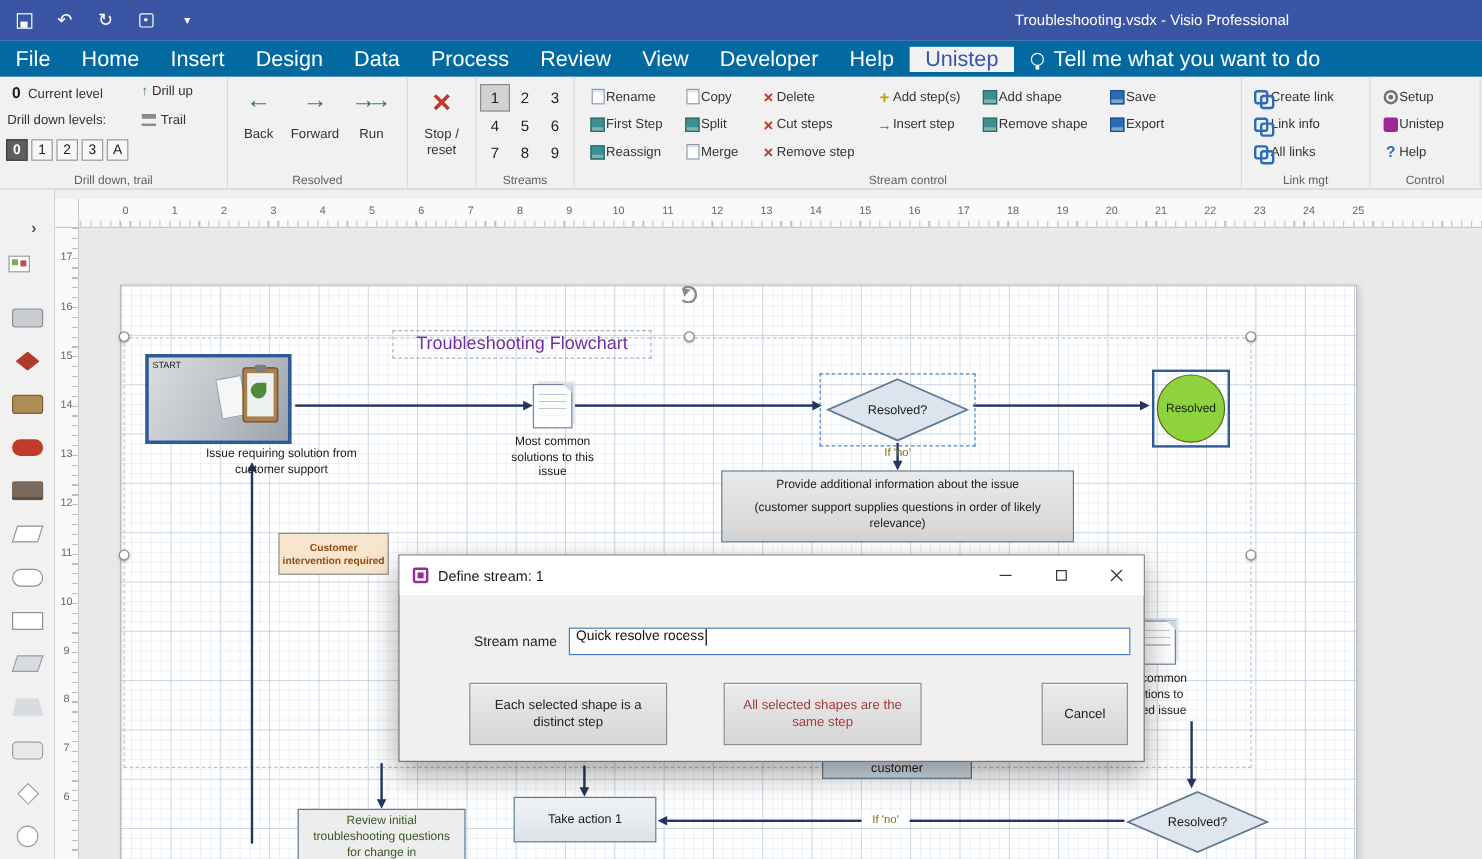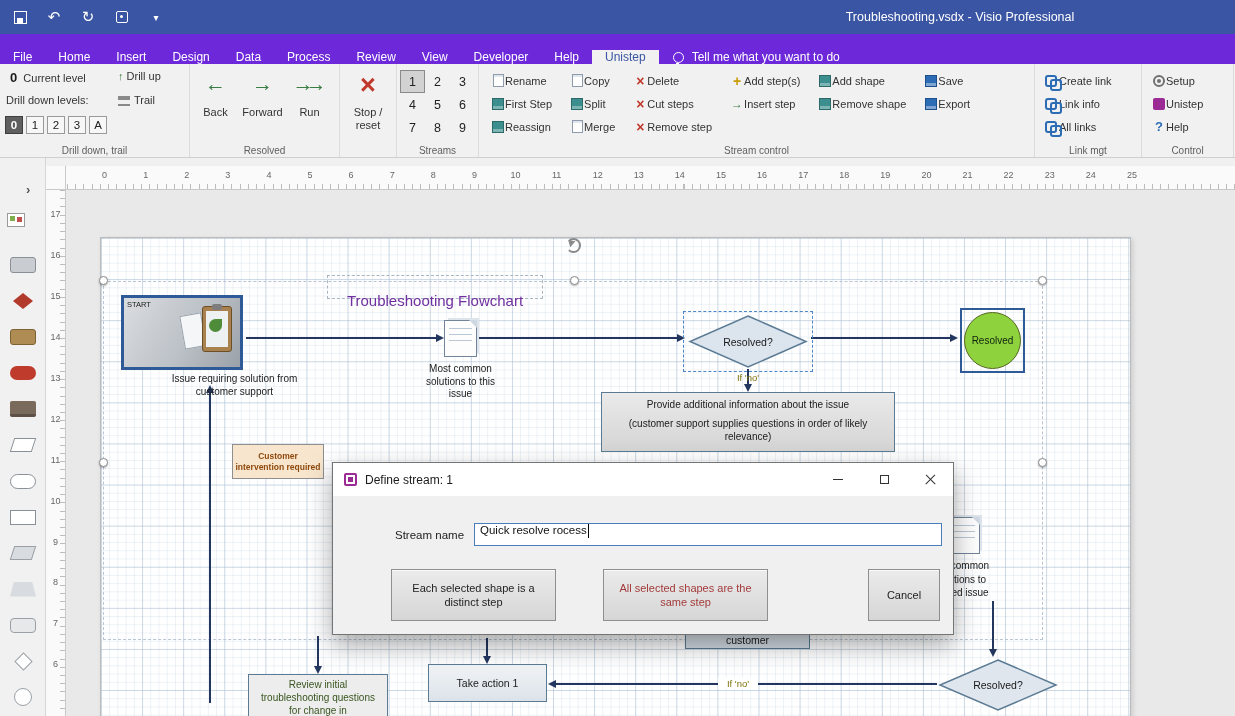--- a/index.html
+++ b/index.html
@@ -14,21 +14,21 @@
   .ic-save{width:13px;height:13px;border:1.5px solid #fff;position:relative;}
   .ic-save::after{content:'';position:absolute;left:2px;bottom:0;width:6px;height:5px;background:#fff;}
   .ic-undo::before{content:'↶';font-size:15px;color:#fff;}
   .ic-redo::before{content:'↻';font-size:15px;color:#fff;}
   .ic-touch{width:12px;height:12px;border:1.5px solid #fff;border-radius:2px;position:relative;}
   .ic-touch::after{content:'';position:absolute;left:3px;top:3px;width:3px;height:3px;background:#fff;border-radius:50%;}
   .ic-chev::before{content:'▾';font-size:10px;color:#fff;}
   .win-title{position:absolute;left:740px;width:440px;text-align:center;font-size:12.5px;color:#fff;white-space:nowrap;}
 
   
-  .tabsrow{position:absolute;top:34px;left:0;width:100%;height:30px;background:#6d28d9;display:flex;align-items:flex-end;color:#fff;font-size:12px;}
+  .tabsrow{position:absolute;top:34px;left:0;width:100%;height:30px;background:#0369a1;display:flex;align-items:center;color:#fff;font-size:18px;}
   .tab{padding:0 13px;display:flex;align-items:center;white-space:nowrap;cursor:default;}
   .tab.active{background:#f1f1f1;color:#3a55a4;}
   .tellme{display:flex;align-items:center;gap:8px;margin-left:14px;white-space:nowrap;}
   .bulb{width:11px;height:11px;border:1.5px solid #fff;border-radius:50%;position:relative;flex:none;}
   .bulb::after{content:'';position:absolute;left:2.5px;bottom:-4px;width:3px;height:3px;background:#fff;}
 
   
   .ribbon{position:absolute;top:64px;left:0;width:100%;height:94px;background:#f1f1f1;border-bottom:1px solid #cfcfcf;display:flex;}
   .rgroup{position:relative;height:100%;border-right:1px solid #dcdcdc;flex:none;}
   .glabel{position:absolute;bottom:1px;left:0;right:0;text-align:center;font-size:10px;color:#5f5f5f;white-space:nowrap;}
@@ -123,21 +123,21 @@
   .rot-handle::after{content:'';position:absolute;left:-4px;top:-3px;border:4px solid transparent;border-right:6px solid #8a8a8a;transform:rotate(40deg);}
   .cline-h{position:absolute;height:0;border-top:2px solid #23365f;z-index:2;}
   .cline-v{position:absolute;width:0;border-left:2px solid #23365f;z-index:2;}
   .ah{position:absolute;width:0;height:0;z-index:2;}
   .ah-r{border-top:4.5px solid transparent;border-bottom:4.5px solid transparent;border-left:8px solid #23365f;}
   .ah-l{border-top:4.5px solid transparent;border-bottom:4.5px solid transparent;border-right:8px solid #23365f;}
   .ah-d{border-left:4.5px solid transparent;border-right:4.5px solid transparent;border-top:8px solid #23365f;}
   .ah-u{border-left:4.5px solid transparent;border-right:4.5px solid transparent;border-bottom:8px solid #23365f;}
 
   .dtitle-box{position:absolute;left:327px;top:275px;width:216px;height:24px;border:1px dashed #a8b4c0;z-index:3;}
-  .dtitle{position:absolute;left:327px;top:292px;width:216px;text-align:center;font-size:15px;color:#7030a0;z-index:3;}
+  .dtitle{position:absolute;left:327px;top:278px;width:216px;text-align:center;font-size:15px;color:#7030a0;z-index:3;}
 
   .start-shape{position:absolute;left:121px;top:295px;width:122px;height:75px;border:3px solid #2e5b97;background:linear-gradient(120deg,#dadde0 0%,#bcc1c7 55%,#9ba1a8 100%);overflow:hidden;z-index:4;}
   .start-label{position:absolute;left:3px;top:2px;font-size:7.5px;color:#222;}
   .clip-page{position:absolute;right:36px;top:16px;width:22px;height:34px;background:#f4f6f7;border:1px solid #97a1ab;transform:rotate(-10deg);}
   .clipboard{position:absolute;right:8px;top:8px;width:30px;height:46px;background:#a8814f;border:1px solid #6b4f26;border-radius:3px;}
   .clipboard::before{content:'';position:absolute;left:9px;top:-3px;width:10px;height:6px;background:#7d7d7d;border-radius:2px;}
   .clipboard .paper{position:absolute;left:3px;top:4px;right:3px;bottom:4px;background:#eef1f2;}
   .clipboard .leaf{position:absolute;left:6px;top:12px;width:13px;height:13px;background:#4e8c3a;border-radius:60% 0 60% 60%;}
   .start-caption{position:absolute;left:162px;top:373px;width:145px;z-index:4;font-size:10px;line-height:12.5px;text-align:center;color:#1a1a1a;}
 

